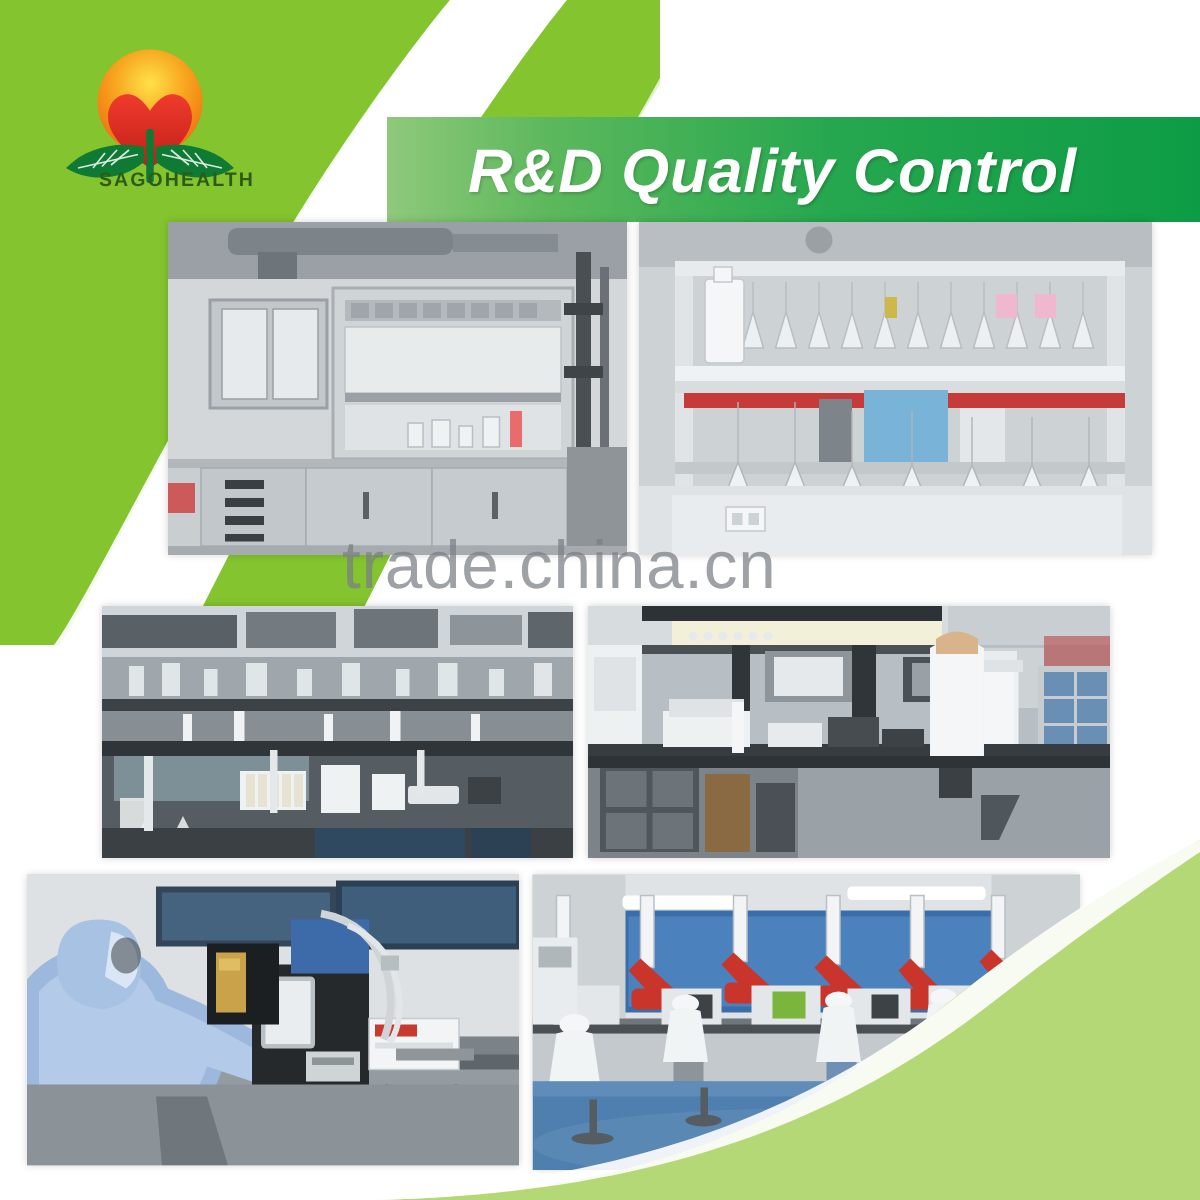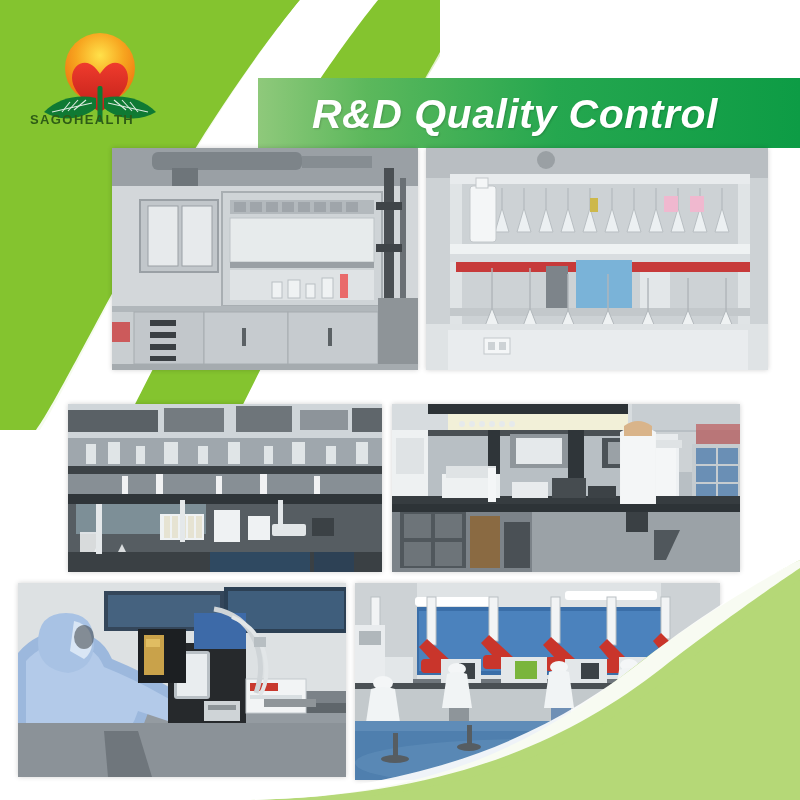--- a/index.html
+++ b/index.html
@@ -12,21 +12,21 @@
 
   
   .banner{position:absolute;left:258px;top:78px;width:542px;height:70px;
           background:linear-gradient(90deg,#8fc97b 0%,#5cb85c 20%,#25a74f 55%,#0d9c45 100%);}
   .banner-title{position:absolute;left:312px;top:86px;width:470px;height:56px;
           line-height:56px;color:#ffffff;font-size:41px;font-weight:bold;font-style:italic;
           letter-spacing:.5px;text-shadow:1px 1px 2px rgba(0,0,0,.18);white-space:nowrap;}
 
   
   .logo{position:absolute;left:30px;top:24px;width:140px;height:115px;}
-  .logo-text{position:absolute;left:30px;top:112px;width:140px;text-align:left;
+  .logo-text{position:absolute;left:30px;top:112px;width:140px;text-align:right;
              color:#2e5c16;font-size:13px;font-weight:bold;letter-spacing:1.4px;}
 
   
   .photo{position:absolute;overflow:hidden;background:#cfd3d6;
          box-shadow:0 0 5px rgba(0,0,0,.18);}
   .ph{position:absolute;inset:0;}
 
   
   .watermark{position:absolute;left:228px;top:352px;width:350px;height:50px;
              font-size:45px;line-height:50px;color:rgba(120,126,132,.72);
@@ -461,20 +461,21 @@
 
       <g fill="#565d62">
         <rect x="38" y="150" width="5" height="24"></rect>
           <ellipse cx="40" cy="176" rx="14" ry="4"></ellipse>
         <rect x="112" y="142" width="5" height="20"></rect>
           <ellipse cx="114" cy="164" rx="12" ry="4"></ellipse>
       </g>
     </svg>
   </div>
 
+  <div class="watermark">trade.china.cn</div>
 
   <div class="corner-br">
     <svg width="550" height="240" viewBox="0 0 550 240">
       <path d="M550,0 C550,0 470,40 380,110 C280,188 180,236 0,240 L550,240 Z" fill="#b5d877"></path>
       <path d="M550,0 C520,14 460,48 396,98 C300,174 186,226 0,236 L0,240 C190,236 312,186 412,108 C484,52 550,8 550,8 Z" fill="#ffffff" opacity=".9"></path>
       <path d="M550,20 C550,20 486,60 420,116 C330,192 200,240 40,240 L550,240 Z" fill="#b5d877"></path>
     </svg>
   </div>
 
 </div>

